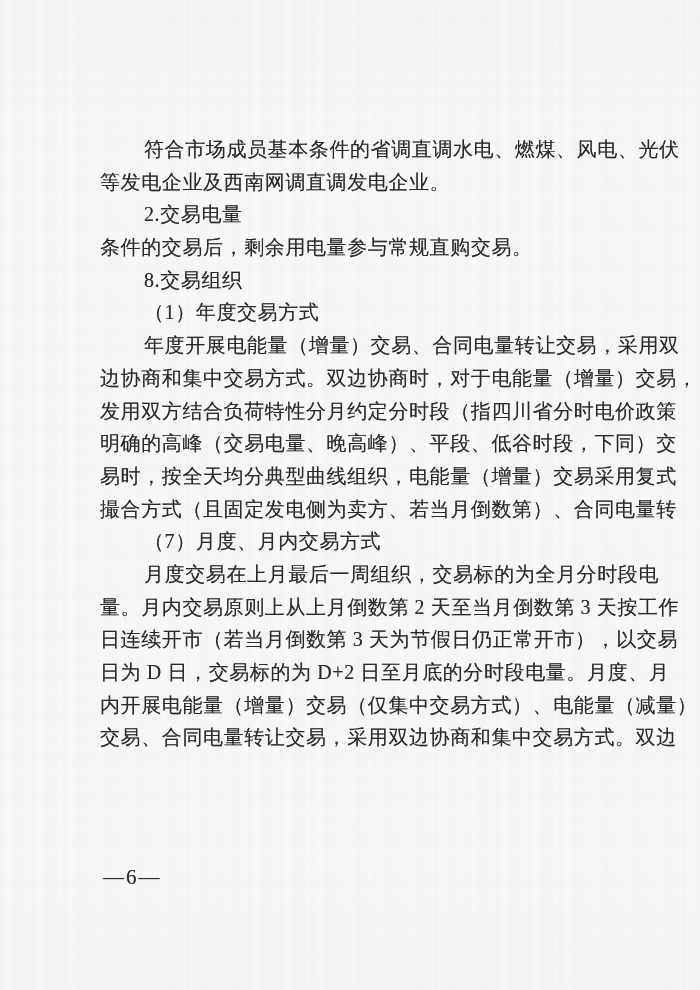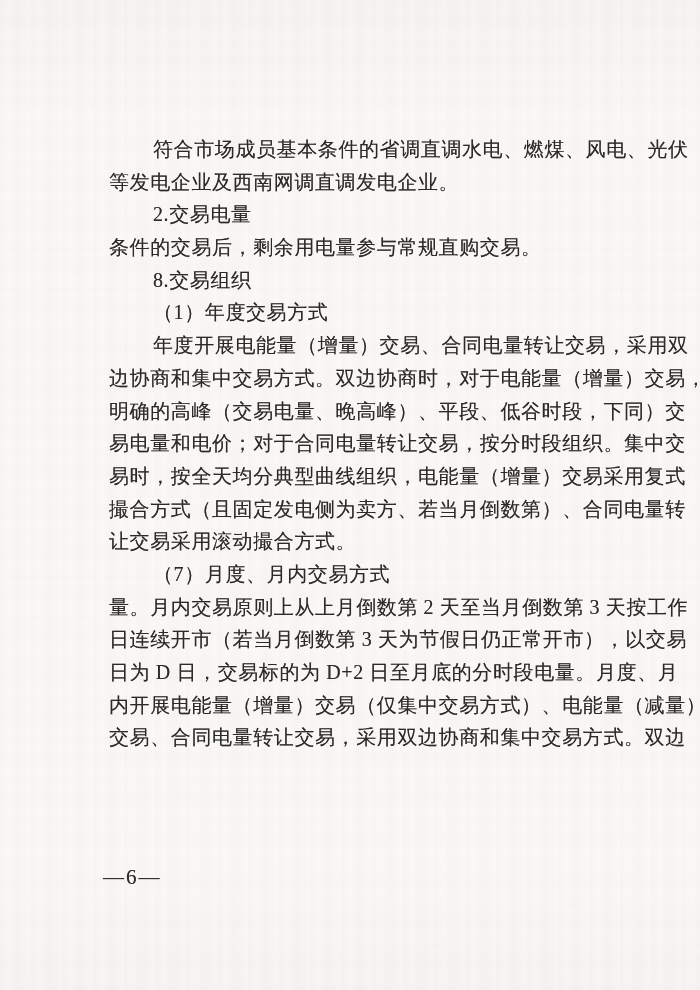--- a/index.html
+++ b/index.html
@@ -23,21 +23,21 @@
       repeating-linear-gradient(90deg,
         rgba(120,120,115,0.025) 0px, rgba(120,120,115,0.0) 9px,
         rgba(140,140,135,0.03) 17px, rgba(140,140,135,0.0) 31px),
       repeating-linear-gradient(0deg,
         rgba(130,130,125,0.015) 0px, rgba(130,130,125,0.0) 14px,
         rgba(130,130,125,0.02) 27px, rgba(130,130,125,0.0) 41px),
       linear-gradient(180deg, rgba(235,234,230,0.25) 0%, rgba(255,255,255,0) 12%, rgba(255,255,255,0) 88%, rgba(236,235,231,0.25) 100%);
   }
   .doc-body {
     position: absolute;
-    left: 109px;
+    left: 100px;
     top: 133px;
     width: 540px;
   }
   .text-line {
     height: 32.7px;
     line-height: 32.7px;
     font-size: 20px;
     letter-spacing: 0.6px;
     color: #2b2a28;
     white-space: nowrap;
@@ -64,26 +64,26 @@
 
 <div class="doc-body" id="doc-body">
     <div class="text-line indent">符合市场成员基本条件的省调直调水电、燃煤、风电、光伏</div>
     <div class="text-line">等发电企业及西南网调直调发电企业。</div>
     <div class="text-line indent">2.交易电量</div>
     <div class="text-line">条件的交易后，剩余用电量参与常规直购交易。</div>
     <div class="text-line indent">8.交易组织</div>
     <div class="text-line indent">（1）年度交易方式</div>
     <div class="text-line indent">年度开展电能量（增量）交易、合同电量转让交易，采用双</div>
     <div class="text-line">边协商和集中交易方式。双边协商时，对于电能量（增量）交易，</div>
+    <div class="text-line">发用双方结合负荷特性分月约定分时段（指四川省分时电价政策</div>
     <div class="text-line">明确的高峰（交易电量、晚高峰）、平段、低谷时段，下同）交</div>
-    <div class="text-line">易电量和电价；对于合同电量转让交易，按分时段组织。集中交</div>
     <div class="text-line">易时，按全天均分典型曲线组织，电能量（增量）交易采用复式</div>
     <div class="text-line">撮合方式（且固定发电侧为卖方、若当月倒数第）、合同电量转</div>
-    <div class="text-line">让交易采用滚动撮合方式。</div>
     <div class="text-line indent">（7）月度、月内交易方式</div>
+    <div class="text-line indent">月度交易在上月最后一周组织，交易标的为全月分时段电</div>
     <div class="text-line">量。月内交易原则上从上月倒数第 2 天至当月倒数第 3 天按工作</div>
     <div class="text-line">日连续开市（若当月倒数第 3 天为节假日仍正常开市），以交易</div>
     <div class="text-line">日为 D 日，交易标的为 D+2 日至月底的分时段电量。月度、月</div>
     <div class="text-line">内开展电能量（增量）交易（仅集中交易方式）、电能量（减量）</div>
     <div class="text-line">交易、合同电量转让交易，采用双边协商和集中交易方式。双边</div>
   </div>
 
 <div class="page-number">—6—</div>
 
 </body></html>

